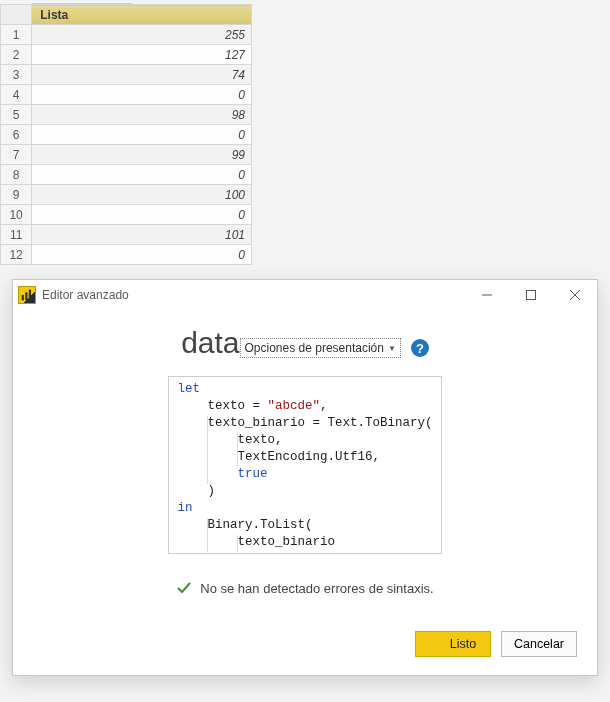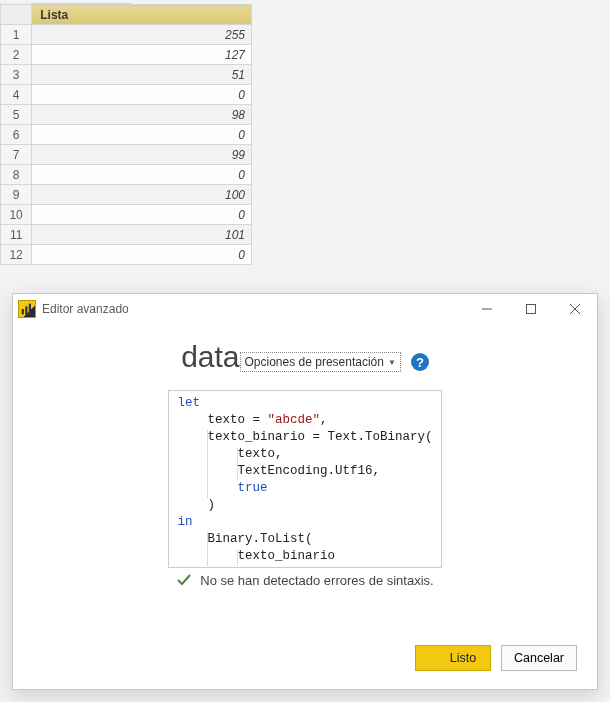--- a/index.html
+++ b/index.html
@@ -61,21 +61,21 @@
     font-style: italic;
     color: #444;
     background: #fdfdfd;
     width: 218px;
   }
   .grid .alt .cell { background: #f2f2f2; }
 
   
   .dialog {
     position: absolute;
-    top: 293px;
+    top: 279px;
     left: 12px;
     width: 586px;
     height: 397px;
     background: #ffffff;
     border: 1px solid #c8c8c8;
     box-shadow: 0 6px 18px rgba(0,0,0,0.15);
     display: flex;
     flex-direction: column;
   }
   .titlebar {
@@ -161,21 +161,21 @@
   .code-box .guide {
     position: absolute;
     width: 0;
     border-left: 1px solid #dcdcdc;
   }
 
   .status-row {
     display: flex;
     align-items: center;
     gap: 8px;
-    margin-top: 4px;
+    margin-top: 26px;
     font-size: 13px;
     color: #444;
   }
   .check {
     width: 16px; height: 16px;
     color: #4a8a3c;
   }
 
   .dialog-footer {
     display: flex;
@@ -216,21 +216,21 @@
     <tr class="alt">
           <td class="rownum">1</td>
           <td class="cell">255</td>
         </tr>
     <tr>
           <td class="rownum">2</td>
           <td class="cell">127</td>
         </tr>
     <tr class="alt">
           <td class="rownum">3</td>
-          <td class="cell">51</td>
+          <td class="cell">74</td>
         </tr>
     <tr>
           <td class="rownum">4</td>
           <td class="cell">0</td>
         </tr>
     <tr class="alt">
           <td class="rownum">5</td>
           <td class="cell">98</td>
         </tr>
     <tr>

